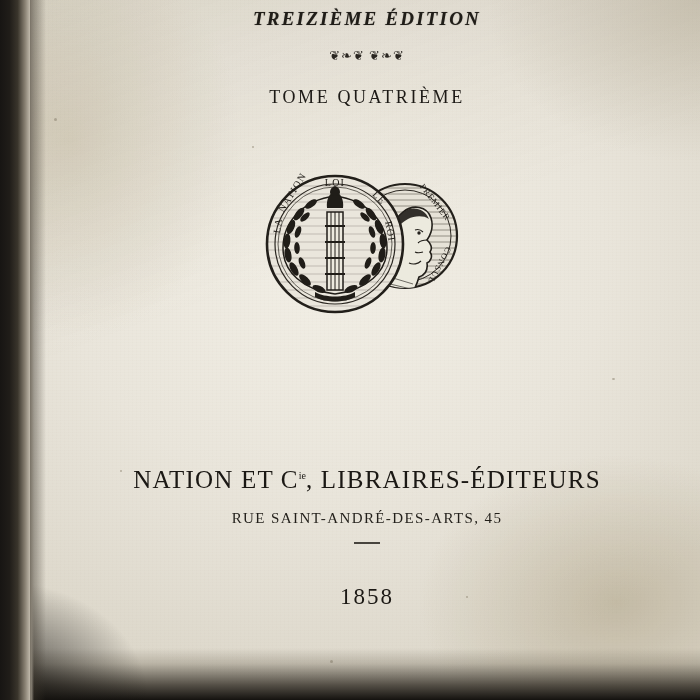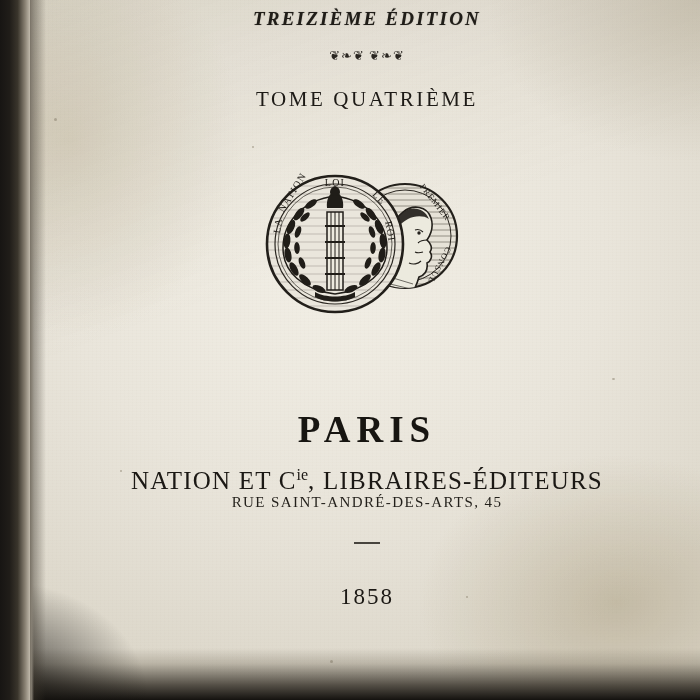--- a/index.html
+++ b/index.html
@@ -100,45 +100,45 @@
   }
   .ornament {
     top: 48px;
     font-size: 13px;
     letter-spacing: 1px;
     color: #2a2621;
   }
 
   .tome {
     top: 87px;
-    font-size: 21px;
+    font-size: 18px;
     letter-spacing: 2.6px;
     color: #1d1a16;
   }
 
   .paris {
     top: 408px;
     font-size: 37px;
     font-weight: bold;
     letter-spacing: 6px;
     color: #171511;
   }
   .publisher {
     top: 466px;
     font-size: 25px;
     letter-spacing: 1.2px;
     color: #1b1814;
   }
   .publisher sup {
-    font-size: 16px;
+    font-size: 10px;
     vertical-align: super;
     letter-spacing: 0;
   }
   .address {
-    top: 494px;
+    top: 510px;
     font-size: 15px;
     letter-spacing: 1.4px;
     color: #221f1a;
   }
   .rule {
     position: absolute;
     top: 542px;
     left: 50%;
     transform: translateX(-50%);
     width: 26px;
@@ -333,21 +333,20 @@
             <text x="58" y="34" transform="rotate(-58 58 34)" text-anchor="middle">NATION</text>
             <text x="44" y="66" transform="rotate(-82 44 66)" text-anchor="middle">LA</text>
             <text x="98" y="26" text-anchor="middle">LOI</text>
             <text x="140" y="40" transform="rotate(46 140 40)" text-anchor="middle">LE</text>
             <text x="150" y="72" transform="rotate(80 150 72)" text-anchor="middle">ROI</text>
           </g>
         </g>
       </svg>
     </div>
 
-    <div class="line paris">PARIS</div>
 
     <div class="line publisher">
       <span>NATION ET C</span><sup>ie</sup><span>, LIBRAIRES-ÉDITEURS</span>
     </div>
 
     <div class="line address">RUE SAINT-ANDRÉ-DES-ARTS, 45</div>
 
     <div class="rule"></div>
 
     <div class="line year">1858</div>

